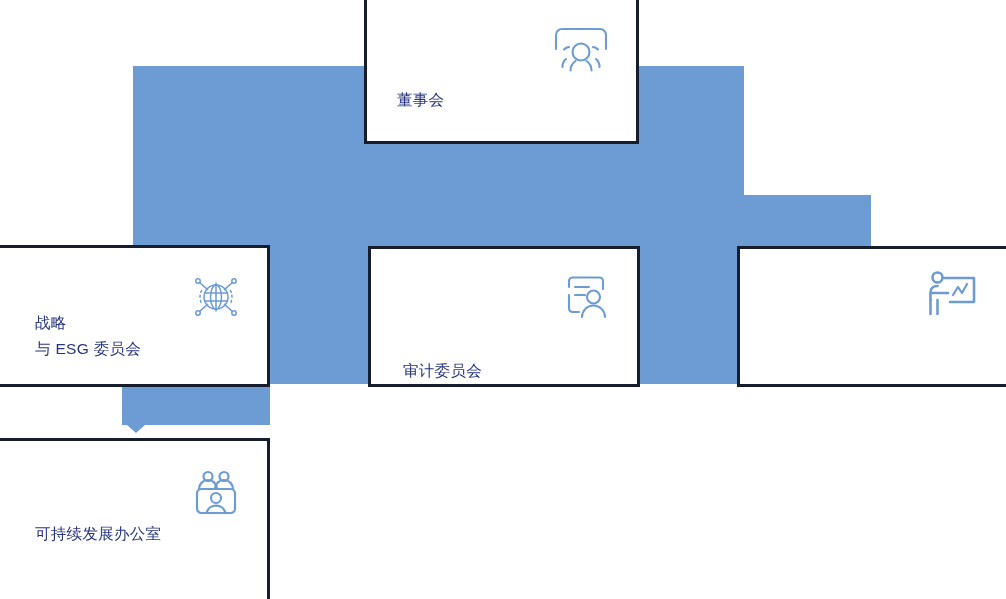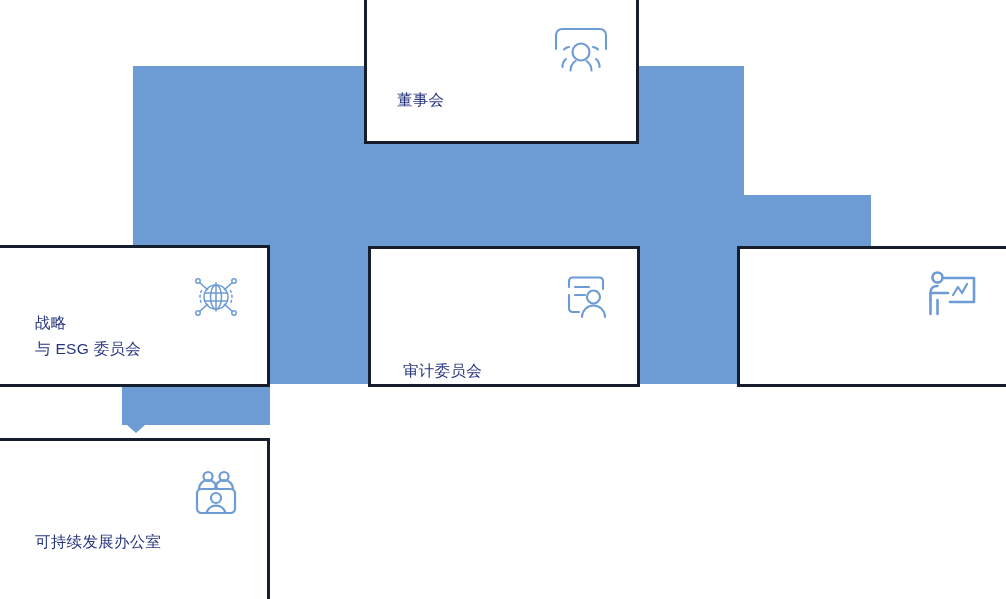--- a/index.html
+++ b/index.html
@@ -74,21 +74,21 @@
   #card-audit .card-label { left: 32px; top: 84px; margin-top: 25px; }
   #card-audit .card-icon  { left: 190px; top: 24px; }
 
   
   #card-nomination   { left: 737px; top: 246px; width: 277px; height: 141px; }
   #card-nomination .card-label { left: 28px; top: 61px; }
   #card-nomination .card-icon  { left: 186px; top: 19px; }
 
   
   #card-office       { left: -8px; top: 438px; width: 278px; height: 168px; }
-  #card-office .card-label { left: 40px; top: 88px; }
+  #card-office .card-label { left: 40px; top: 80px; }
   #card-office .card-icon  { left: 196px; top: 28px; }
 </style>
 </head>
 <body>
 
 <div id="stage">
 
   <div class="conn" id="band-main"></div>
   <div class="conn" id="band-right-arm"></div>
   <div class="conn" id="band-down-stem"></div>

